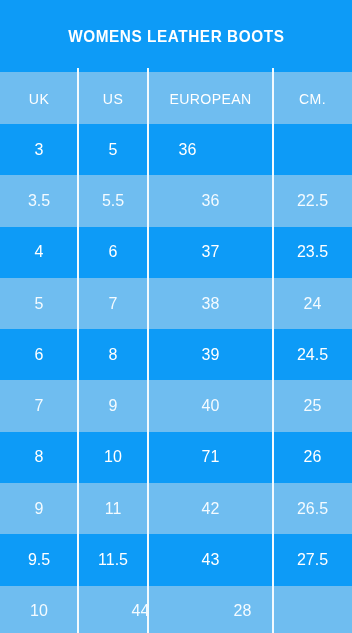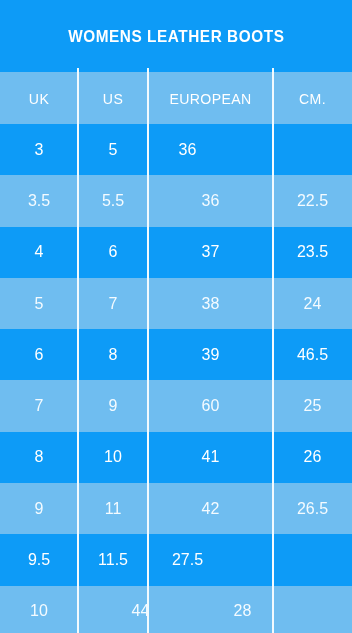--- a/index.html
+++ b/index.html
@@ -126,43 +126,44 @@
         <div class="row data-row light">
           <div class="cell c0">5</div>
           <div class="cell c1">7</div>
           <div class="cell c2">38</div>
           <div class="cell c3">24</div>
         </div>
         <div class="row data-row dark">
           <div class="cell c0">6</div>
           <div class="cell c1">8</div>
           <div class="cell c2">39</div>
-          <div class="cell c3">46.5</div>
+          <div class="cell c3">24.5</div>
         </div>
         <div class="row data-row light">
           <div class="cell c0">7</div>
           <div class="cell c1">9</div>
-          <div class="cell c2">60</div>
+          <div class="cell c2">40</div>
           <div class="cell c3">25</div>
         </div>
         <div class="row data-row dark">
           <div class="cell c0">8</div>
           <div class="cell c1">10</div>
-          <div class="cell c2">41</div>
+          <div class="cell c2">71</div>
           <div class="cell c3">26</div>
         </div>
         <div class="row data-row light">
           <div class="cell c0">9</div>
           <div class="cell c1">11</div>
           <div class="cell c2">42</div>
           <div class="cell c3">26.5</div>
         </div>
         <div class="row data-row dark">
           <div class="cell c0">9.5</div>
           <div class="cell c1">11.5</div>
+          <div class="cell c2">43</div>
           <div class="cell c3">27.5</div>
         </div>
         <div class="row data-row light">
           <div class="cell c0">10</div>
           <div class="cell c2">44</div>
           <div class="cell c3">28</div>
         </div>
       </div>
   </div>
 

